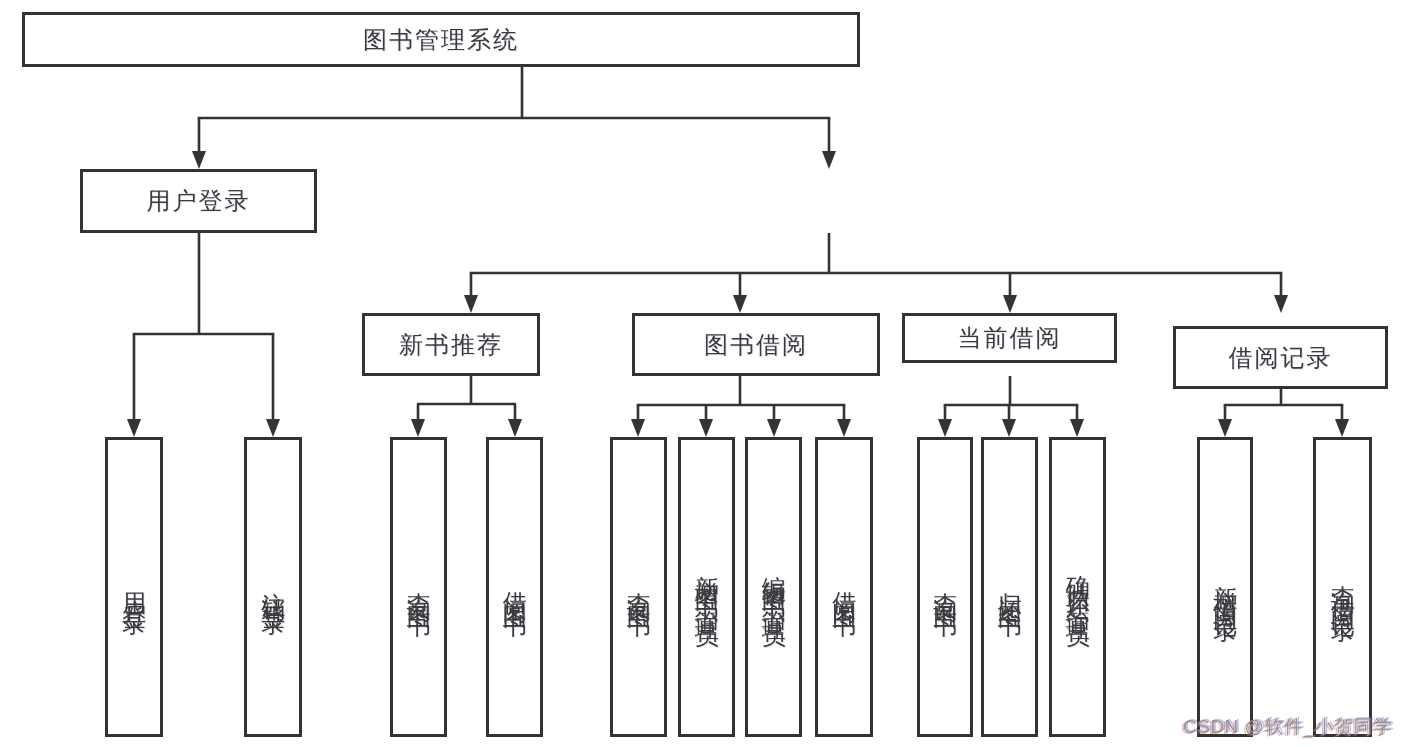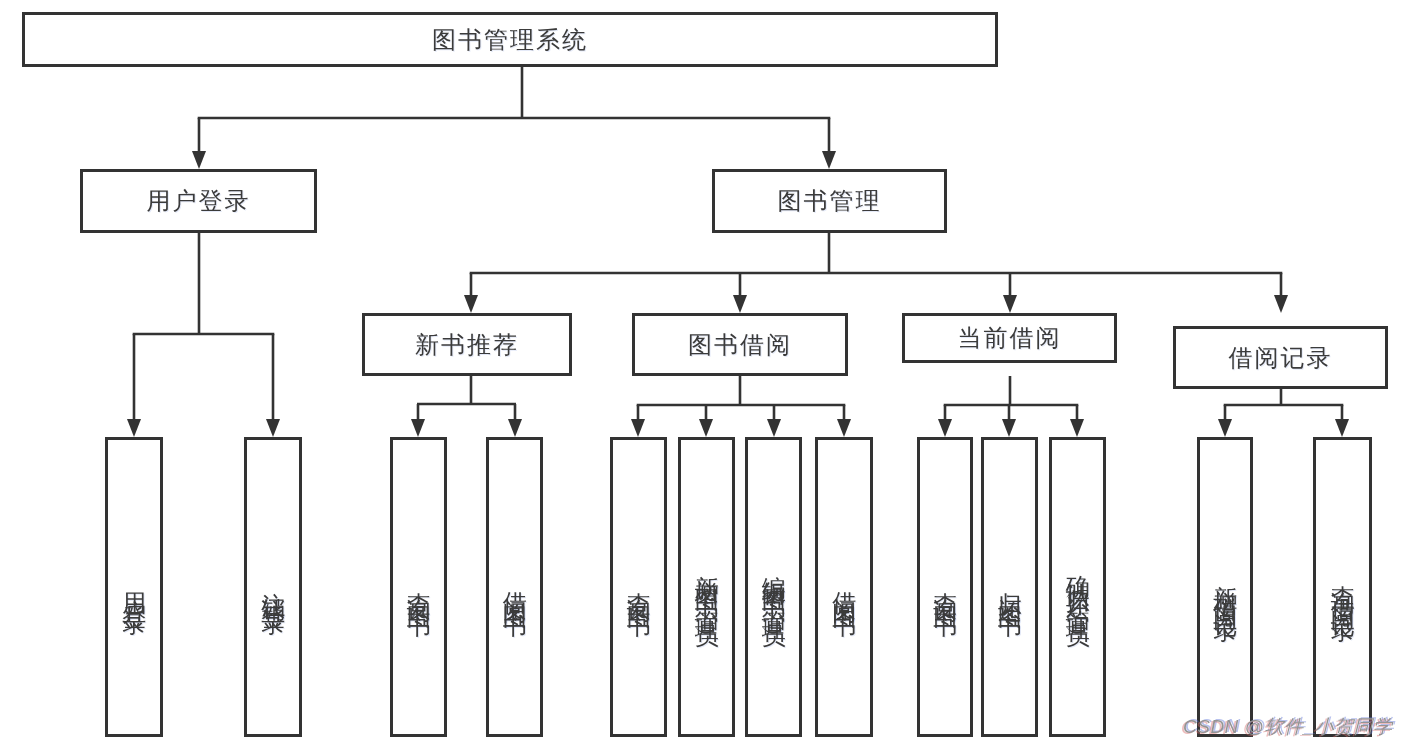--- a/index.html
+++ b/index.html
@@ -52,21 +52,20 @@
   .watermark {
     position: absolute;
     left: 1183px;
     top: 714px;
     z-index: 3;
     font-size: 19px;
     letter-spacing: 0.5px;
     color: var(--wm);
     white-space: nowrap;
     text-shadow: -2px 1px 0 rgba(214,106,106,0.45), 2px -1px 0 rgba(96,118,214,0.45);
-    font-style: italic;
   }
 </style>
 </head>
 <body>
 
 <div id="stage">
 
   <svg class="connectors" viewBox="0 0 1405 747" xmlns="http://www.w3.org/2000/svg" aria-hidden="true">
 
     <line x1="522" y1="66" x2="522" y2="118"></line>
@@ -122,27 +121,26 @@
     <polygon points="1070,419 1084,419 1077,437"></polygon>
 
     <line x1="1281" y1="376" x2="1281" y2="405"></line>
     <line x1="1223.7" y1="405" x2="1343.3" y2="405"></line>
     <line x1="1225" y1="405" x2="1225" y2="421"></line>
     <polygon points="1218,419 1232,419 1225,437"></polygon>
     <line x1="1342" y1="405" x2="1342" y2="421"></line>
     <polygon points="1335,419 1349,419 1342,437"></polygon>
   </svg>
 
-  <div class="box hbox" style="left:22px;top:12px;width:976px;height:55px">图书管理系统</div>
+  <div class="box hbox" style="left:22px;top:12px;width:838px;height:55px">图书管理系统</div>
 
   <div class="box hbox" style="left:80px;top:169px;width:237px;height:64px">用户登录</div>
-  <div class="box hbox" style="left:712px;top:169px;width:235px;height:64px">图书管理</div>
 
-  <div class="box hbox" style="left:362px;top:313px;width:210px;height:63px">新书推荐</div>
-  <div class="box hbox" style="left:632px;top:313px;width:216px;height:63px">图书借阅</div>
+  <div class="box hbox" style="left:362px;top:313px;width:178px;height:63px">新书推荐</div>
+  <div class="box hbox" style="left:632px;top:313px;width:248px;height:63px">图书借阅</div>
   <div class="box hbox" style="left:902px;top:313px;width:215px;height:50px">当前借阅</div>
   <div class="box hbox" style="left:1173px;top:326px;width:215px;height:63px">借阅记录</div>
 
   <div class="box vbox" style="left:105px;top:437px;width:58px;height:300px">用户登录</div>
   <div class="box vbox" style="left:244px;top:437px;width:58px;height:300px">注销登录</div>
 
   <div class="box vbox" style="left:390px;top:437px;width:57px;height:300px">查询图书</div>
   <div class="box vbox" style="left:486px;top:437px;width:57px;height:300px">借阅图书</div>
 
   <div class="box vbox" style="left:610px;top:437px;width:57px;height:300px">查询图书</div>

